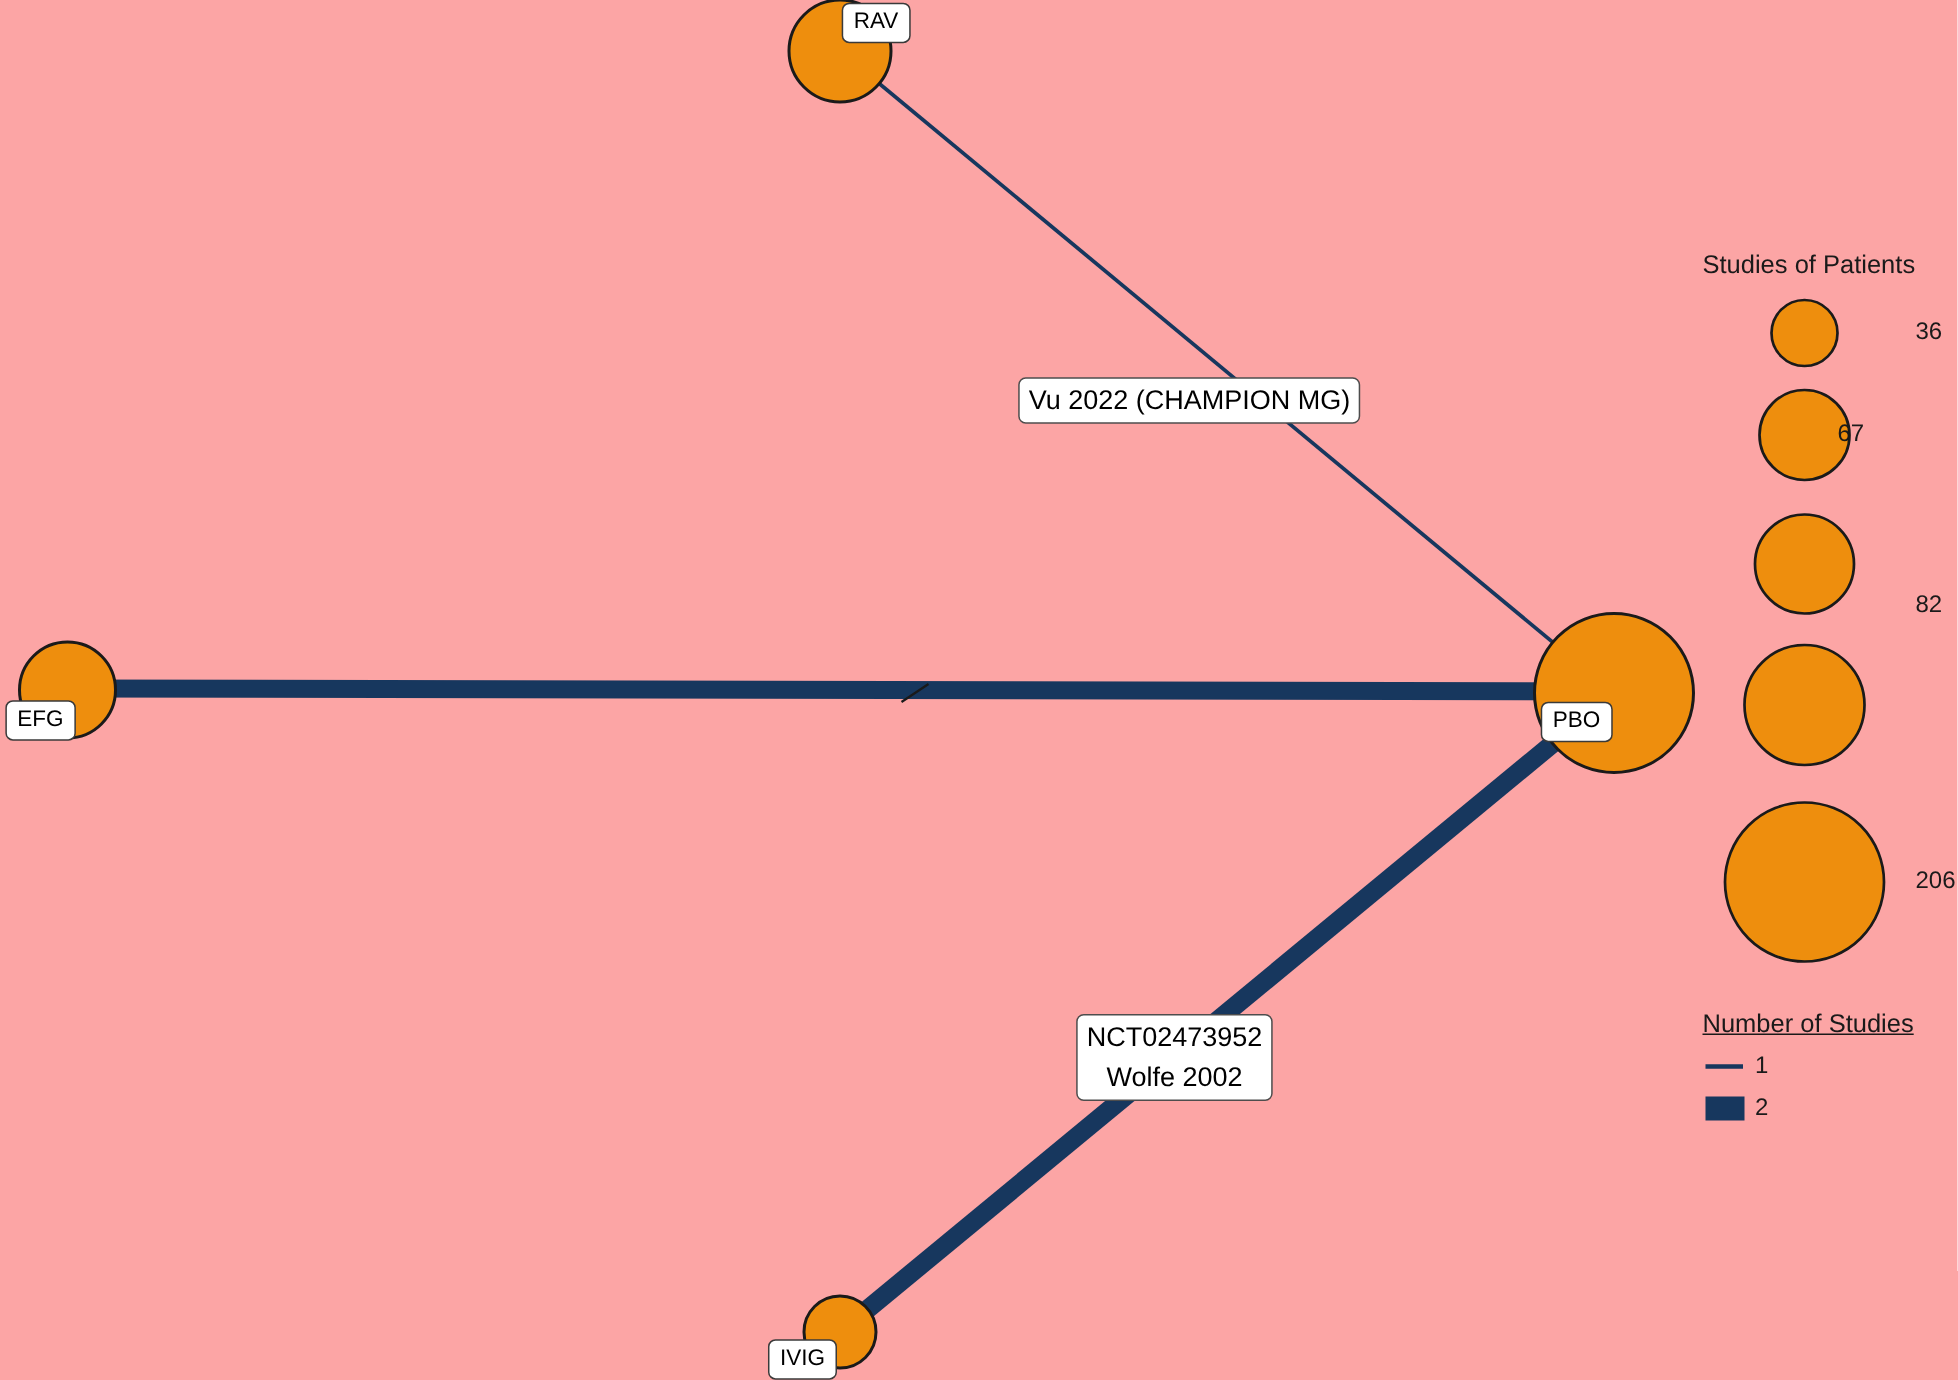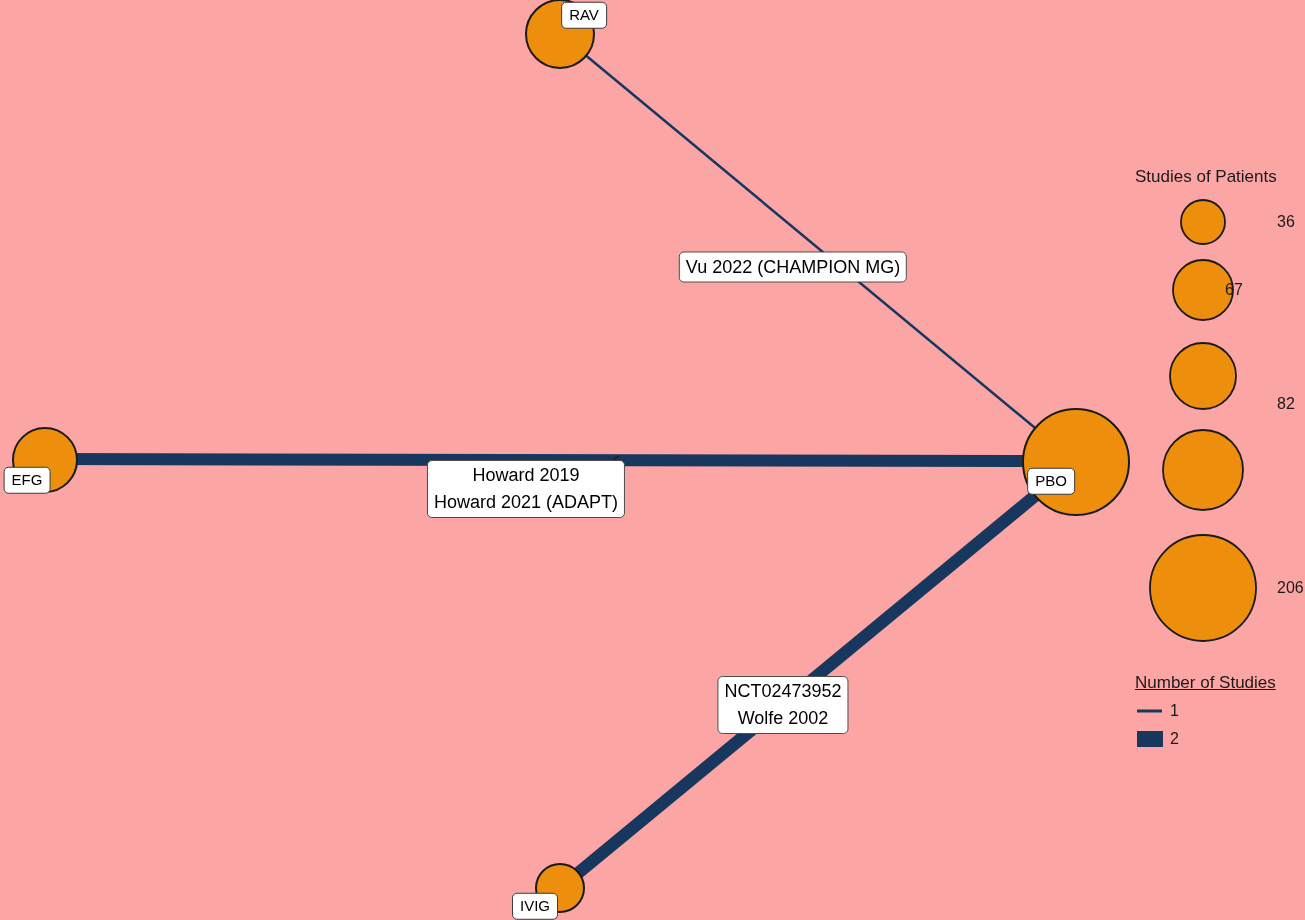--- a/index.html
+++ b/index.html
@@ -74,24 +74,20 @@
   </svg>
 
   <div class="label-box node-label" style="left:584px; top:15px;">RAV</div>
   <div class="label-box node-label" style="left:27px; top:480px;">EFG</div>
   <div class="label-box node-label" style="left:1051px; top:481px;">PBO</div>
   <div class="label-box node-label" style="left:535px; top:906px;">IVIG</div>
 
   <div class="label-box" style="left:793px; top:267px;">
     <div>Vu 2022 (CHAMPION MG)</div>
   </div>
-  <div class="label-box" style="left:526px; top:489px;">
-    <div>Howard 2019</div>
-    <div>Howard 2021 (ADAPT)</div>
-  </div>
   <div class="label-box" style="left:783px; top:705px;">
     <div>NCT02473952</div>
     <div>Wolfe 2002</div>
   </div>
 
   <div class="legend-title" style="left:1135px; top:167px;">Studies of Patients</div>
   <div class="legend-value" style="left:1277px; top:222px;">36</div>
   <div class="legend-value" style="left:1225px; top:290px;">67</div>
   <div class="legend-value" style="left:1277px; top:376px;margin-top:28px;">82</div>
   <div class="legend-value" style="left:1353px; top:470px;">116</div>

